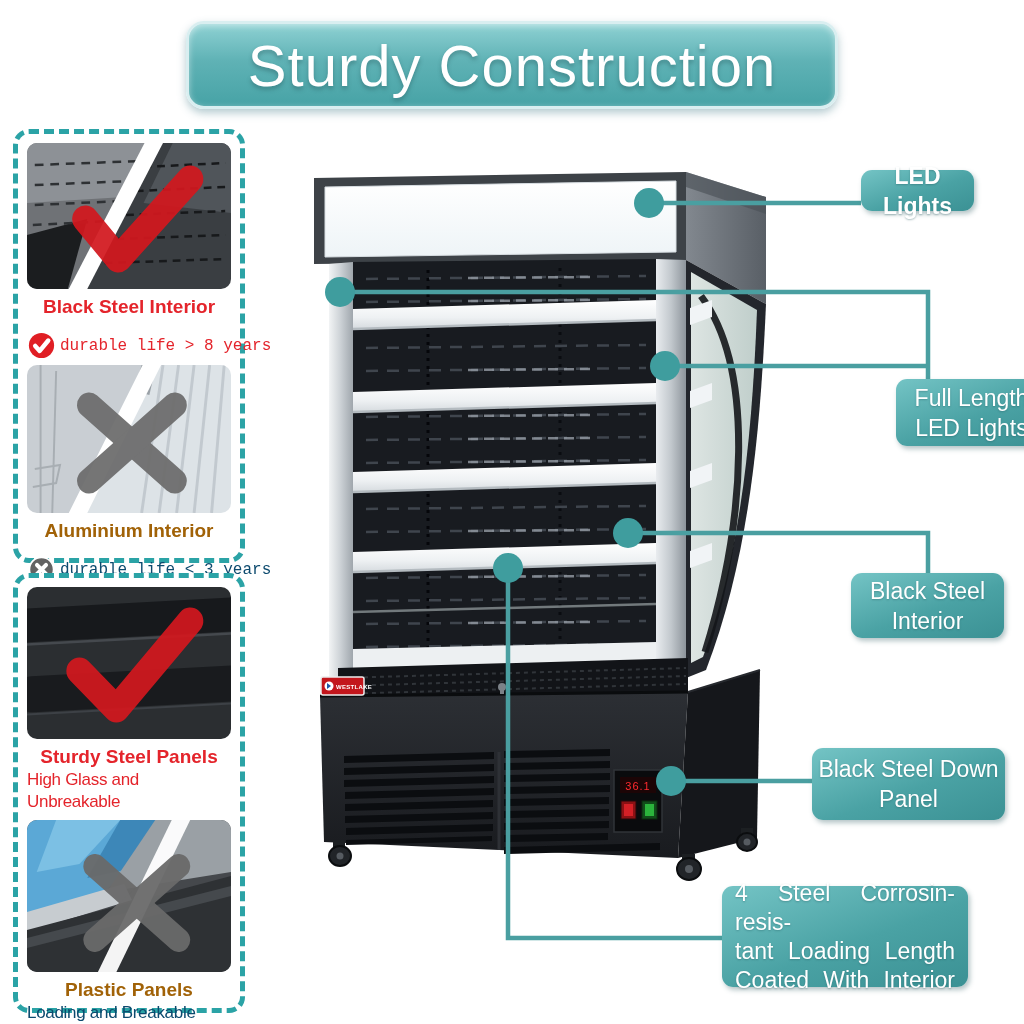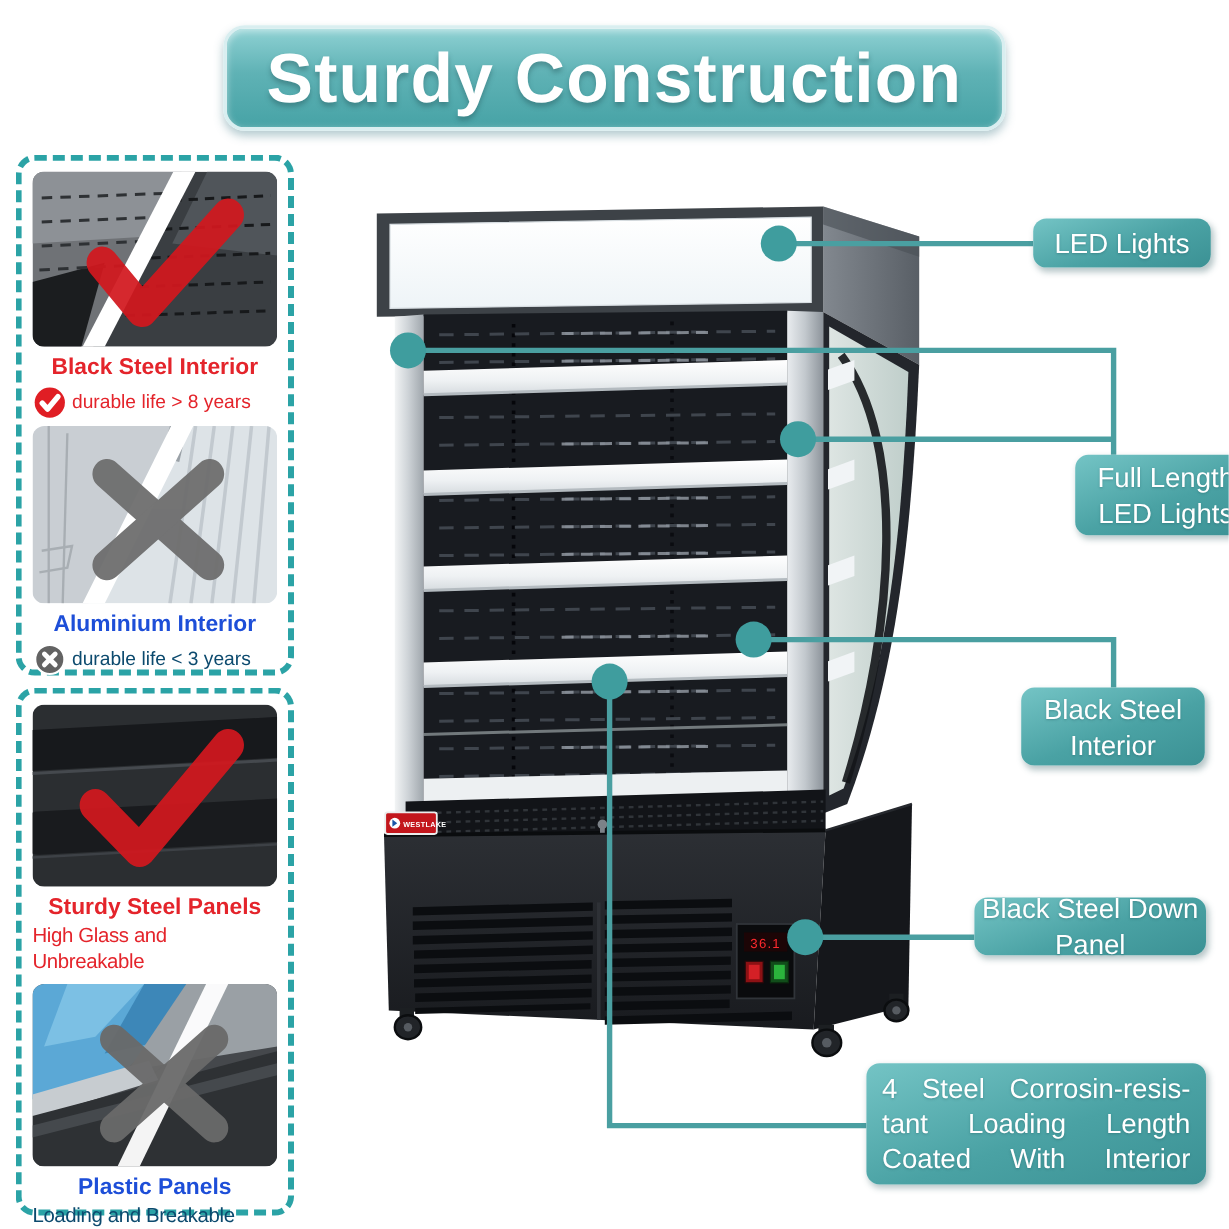--- a/index.html
+++ b/index.html
@@ -11,60 +11,60 @@
   
   .banner {
     position:absolute; left:186px; top:21px; width:652px; height:88px;
     border-radius:18px; box-sizing:border-box;
     background:linear-gradient(180deg,#8ed1d3 0%, #5fb2b5 45%, #47a3a6 100%);
     border:3px solid #d9eef0;
     box-shadow:0 4px 8px rgba(90,140,150,.45), inset 0 2px 6px rgba(255,255,255,.5);
     display:flex; align-items:center; justify-content:center;
   }
   .banner span {
-    color:#fff; font-size:58px; font-weight:bold; letter-spacing:1px;
+    color:#fff; font-size:58px; font-weight:normal; letter-spacing:1px;
     text-shadow:0 3px 4px rgba(40,90,95,.45);
   }
 
   
   .compare-box {
     position:absolute; left:13px; width:232px; box-sizing:border-box;
     border:5px dashed #2ba3a6; border-radius:16px; background:#fff;
     padding:9px 9px; display:flex; flex-direction:column;
   }
   .box1 { top:129px; height:434px; }
   .box2 { top:573px; height:440px; }
   .photo { width:100%; border-radius:10px; overflow:hidden; flex:0 0 auto; }
   .photo svg { display:block; width:100%; height:100%; }
   .cmp-heading { text-align:center; font-weight:bold; font-size:19px; line-height:25px; margin-top:5px; }
   .cmp-detail  { font-size:17px; line-height:22px; letter-spacing:-.3px; }
   .red  { color:#e4242b; }
-  .gray { color:#1d4ed8; }
+  .gray { color:#a16207; }
   .gray2{ color:#0c4a6e; }
-  .cmp-row { display:flex; align-items:center; gap:5px; margin-top:3px; padding-left:1px; }
+  .cmp-row { display:flex; align-items:center; gap:5px; margin-top:13px; padding-left:1px;font-family:Liberation Mono, monospace; }
   .cmp-row .txt { font-size:16px; white-space:nowrap; }
   .mark-icon { width:27px; height:27px; flex:0 0 auto; }
 
   
   svg.scene { position:absolute; left:0; top:0; width:1024px; height:1024px; }
 
   
   .callout-label {
     position:absolute; box-sizing:border-box; color:#fff;
     background:linear-gradient(160deg,#74c4c5 0%, #4aa2a4 55%, #3b9194 100%);
     border-radius:11px; box-shadow:2px 3px 5px rgba(70,110,115,.4);
     display:flex; flex-direction:column; align-items:center; justify-content:center;
     text-align:center; font-size:23px; line-height:30px;
     text-shadow:0 1px 2px rgba(30,80,85,.35);
   }
-  .cl-1 { left:861px; top:182px; width:148px; height:41px; }
+  .cl-1 { left:861px; top:170px; width:113px; height:41px;font-weight:bold; }
   .cl-2 { left:896px; top:379px; width:151px; height:67px; }
   .cl-3 { left:851px; top:573px; width:153px; height:65px; }
-  .cl-4 { left:812px; top:748px; width:193px; height:48px; }
-  .cl-5 { left:722px; top:886px; width:283px; height:101px; padding:7px 13px;
+  .cl-4 { left:812px; top:748px; width:193px; height:72px; }
+  .cl-5 { left:722px; top:886px; width:246px; height:101px; padding:7px 13px;
           align-items:stretch; }
   .cl-5 .jline { text-align:justify; text-align-last:justify; font-size:23px; line-height:29px; }
 </style>
 </head>
 <body>
 
 <div class="canvas">
 
   <div class="banner">
     <span>Sturdy Construction</span>

